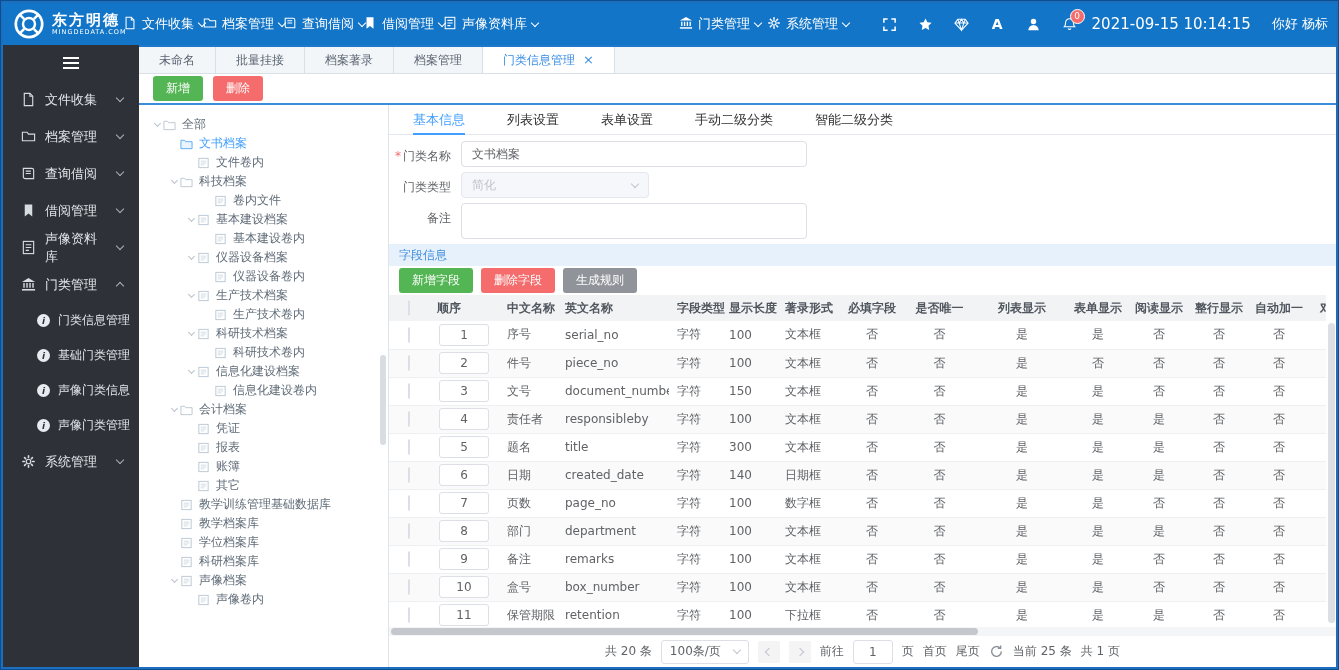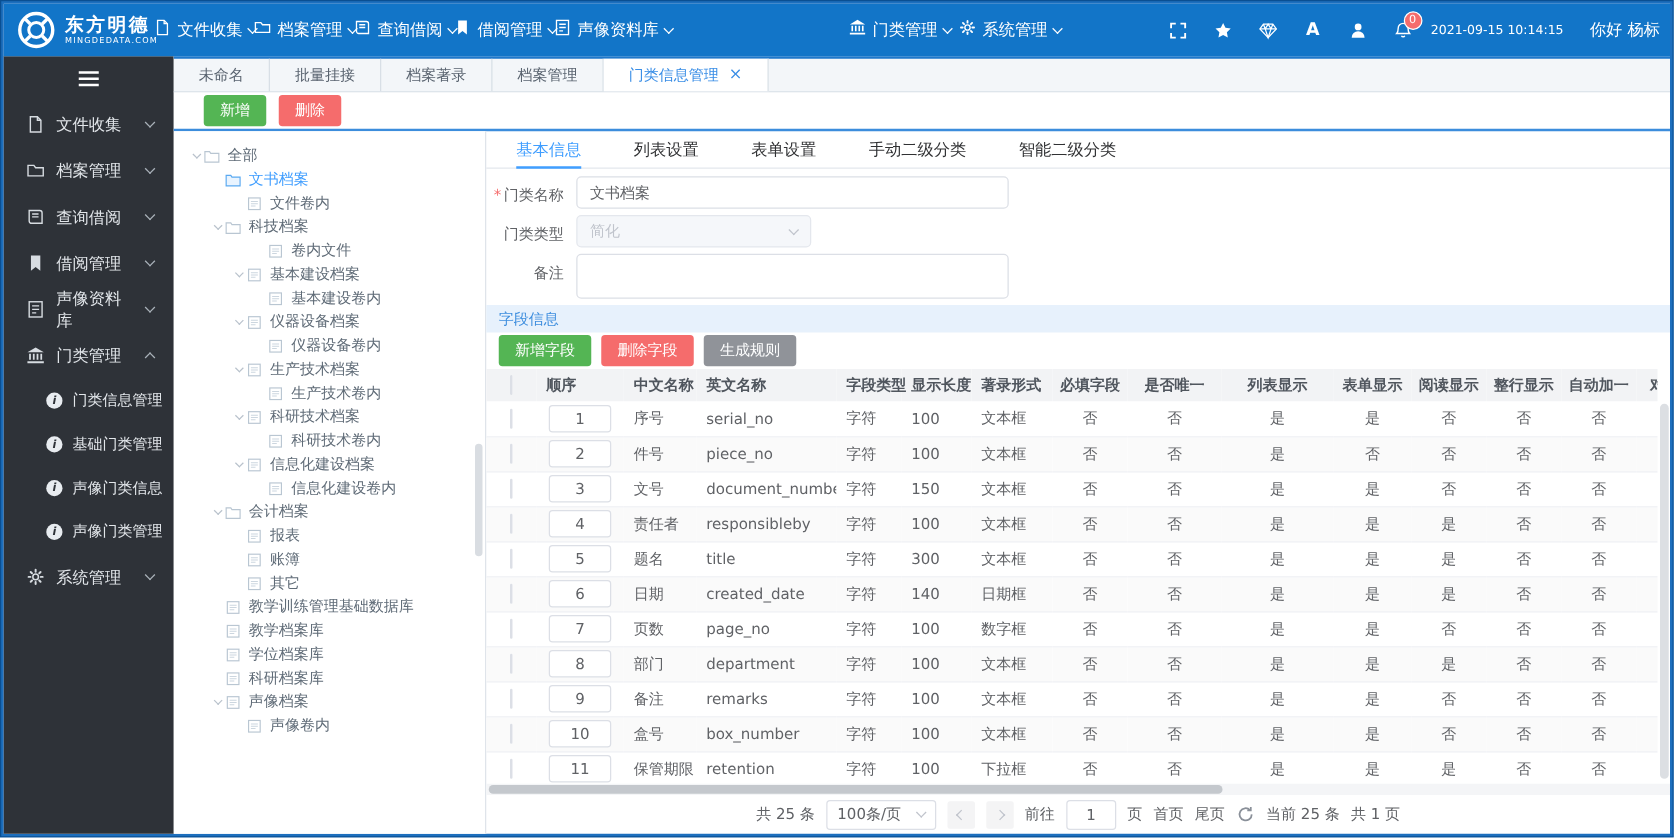--- a/index.html
+++ b/index.html
@@ -22,42 +22,42 @@
            border-bottom:1.4px solid currentColor; transform:rotate(45deg); margin-top:-3px; }
   .caret.up { transform:rotate(-135deg); margin-top:3px; }
   .top-right { position:absolute; right:8px; top:0; height:42px; display:flex; align-items:center; gap:21px; }
   .quick-icon { width:15px; height:15px; color:#fff; display:flex; align-items:center; justify-content:center;
                 font-size:14px; font-weight:bold; cursor:pointer; }
   .quick-icon svg { width:15px; height:15px; }
   .bell-wrap { position:relative; cursor:pointer; }
   .badge { position:absolute; top:-8px; left:8px; min-width:15px; height:15px; border-radius:8px;
            background:#f56c6c; color:#fff; font-size:9px; display:flex; align-items:center; justify-content:center;
            padding:0 3px; border:1px solid #fff; }
-  .datetime { font-size:10px; margin-left:-6px; white-space:nowrap; }
+  .datetime { font-size:15px; margin-left:-6px; white-space:nowrap; }
   .greeting { font-size:13px; white-space:nowrap; }
   
   .body-row { flex:1; display:flex; min-height:0; }
   .sidebar { flex:0 0 136px; background:#2e3238; color:#e2e6ea; display:flex; flex-direction:column; }
   .hamburger { height:36px; display:flex; align-items:center; justify-content:center; cursor:pointer; }
   .hamburger .bars { width:16px; height:2px; background:#fff; box-shadow:0 -5px 0 #fff, 0 5px 0 #fff; }
   .side-item { height:37px; display:flex; align-items:center; padding:0 16px 0 18px; font-size:13px; cursor:pointer; gap:9px; }
   .side-item svg { width:15px; height:15px; color:#d7dce1; flex:0 0 auto; }
   .side-item .lbl { flex:1; }
   .side-item .caret { color:#aab2ba; }
   .side-sub { height:35px; display:flex; align-items:center; padding-left:34px; font-size:12px; cursor:pointer; gap:8px; }
   .info-i { width:13px; height:13px; border-radius:50%; background:#e8ecf0; color:#2e3238; font-size:9px; font-weight:bold;
             display:flex; align-items:center; justify-content:center; font-style:italic; flex:0 0 auto; }
   
   .main { flex:1; display:flex; flex-direction:column; min-width:0; }
   .tabbar { flex:0 0 29px; background:#f3f6f9; border-top:2px solid #1f78cb; border-bottom:1px solid #d8dfe6; display:flex; }
   .tab { padding:0 20px; font-size:12px; color:#5a6470; border-right:1px solid #d8dfe6;
          display:flex; align-items:center; gap:8px; cursor:pointer; background:transparent; }
   .tab.active { background:#fff; color:#3a8ee6; }
   .tab-close { font-size:13px; line-height:10px; color:#3a8ee6; cursor:pointer; }
-  .toolbar { flex:0 0 31px; background:#fff; border-bottom:2px solid #3c8ddc; display:flex; align-items:center; gap:10px; padding-left:24px; }
+  .toolbar { flex:0 0 31px; background:#fff; border-bottom:2px solid #3c8ddc; display:flex; align-items:center; gap:10px; padding-left:14px; }
   .btn { border:none; color:#fff; font-size:12px; border-radius:3px; padding:4px 13px; cursor:pointer; font-family:inherit; }
   .btn.green { background:#54b554; }
   .btn.red { background:#f56c6c; }
   .btn.gray { background:#909399; }
   .content-row { flex:1; display:flex; min-height:0; }
   
   .tree-panel { flex:0 0 250px; border-right:1px solid #dfe4ea; position:relative; overflow:hidden; background:#fff; }
   .tree { padding:10px 0 0 12px; }
   .tree-row { height:19px; display:flex; align-items:center; font-size:12px; color:#5f6b77; cursor:pointer; white-space:nowrap; }
   .tree-row .tcaret { width:12px; flex:0 0 auto; display:flex; align-items:center; justify-content:center; color:#b9c2cc; }
@@ -545,20 +545,30 @@
                 <span>会计档案</span>
               </div>
               <div class="tree-row" style="padding-left: 34px;">
                 <span class="tcaret"></span>
                 <span style="display:flex">
                   <svg viewBox="0 0 14 12">
                     <rect x="2" y="1" width="10" height="10" fill="#fff" stroke="#b9c6d2"></rect>
                     <path d="M4 4h6M4 6h6M4 8h4" stroke="#ccd6df" stroke-width="0.9"></path>
                   </svg>
                 </span>
+                <span>凭证</span>
+              </div>
+              <div class="tree-row" style="padding-left: 34px;">
+                <span class="tcaret"></span>
+                <span style="display:flex">
+                  <svg viewBox="0 0 14 12">
+                    <rect x="2" y="1" width="10" height="10" fill="#fff" stroke="#b9c6d2"></rect>
+                    <path d="M4 4h6M4 6h6M4 8h4" stroke="#ccd6df" stroke-width="0.9"></path>
+                  </svg>
+                </span>
                 <span>报表</span>
               </div>
               <div class="tree-row" style="padding-left: 34px;">
                 <span class="tcaret"></span>
                 <span style="display:flex">
                   <svg viewBox="0 0 14 12">
                     <rect x="2" y="1" width="10" height="10" fill="#fff" stroke="#b9c6d2"></rect>
                     <path d="M4 4h6M4 6h6M4 8h4" stroke="#ccd6df" stroke-width="0.9"></path>
                   </svg>
                 </span>
@@ -909,21 +919,21 @@
               </table>
             </div>
             <div class="v-scroll"></div>
           </div>
 
           <div class="h-scroll">
               <div class="thumb"></div>
             </div>
 
           <div class="pagination">
-            <span>共 25 条</span>
+            <span>共 20 条</span>
             <span class="pg-select">
               <span>100条/页</span>
               <span class="caret"></span>
             </span>
             <span class="pg-btn">
                 <span class="caret left"></span>
               </span>
             <span class="pg-btn">
                 <span class="caret right"></span>
               </span>

